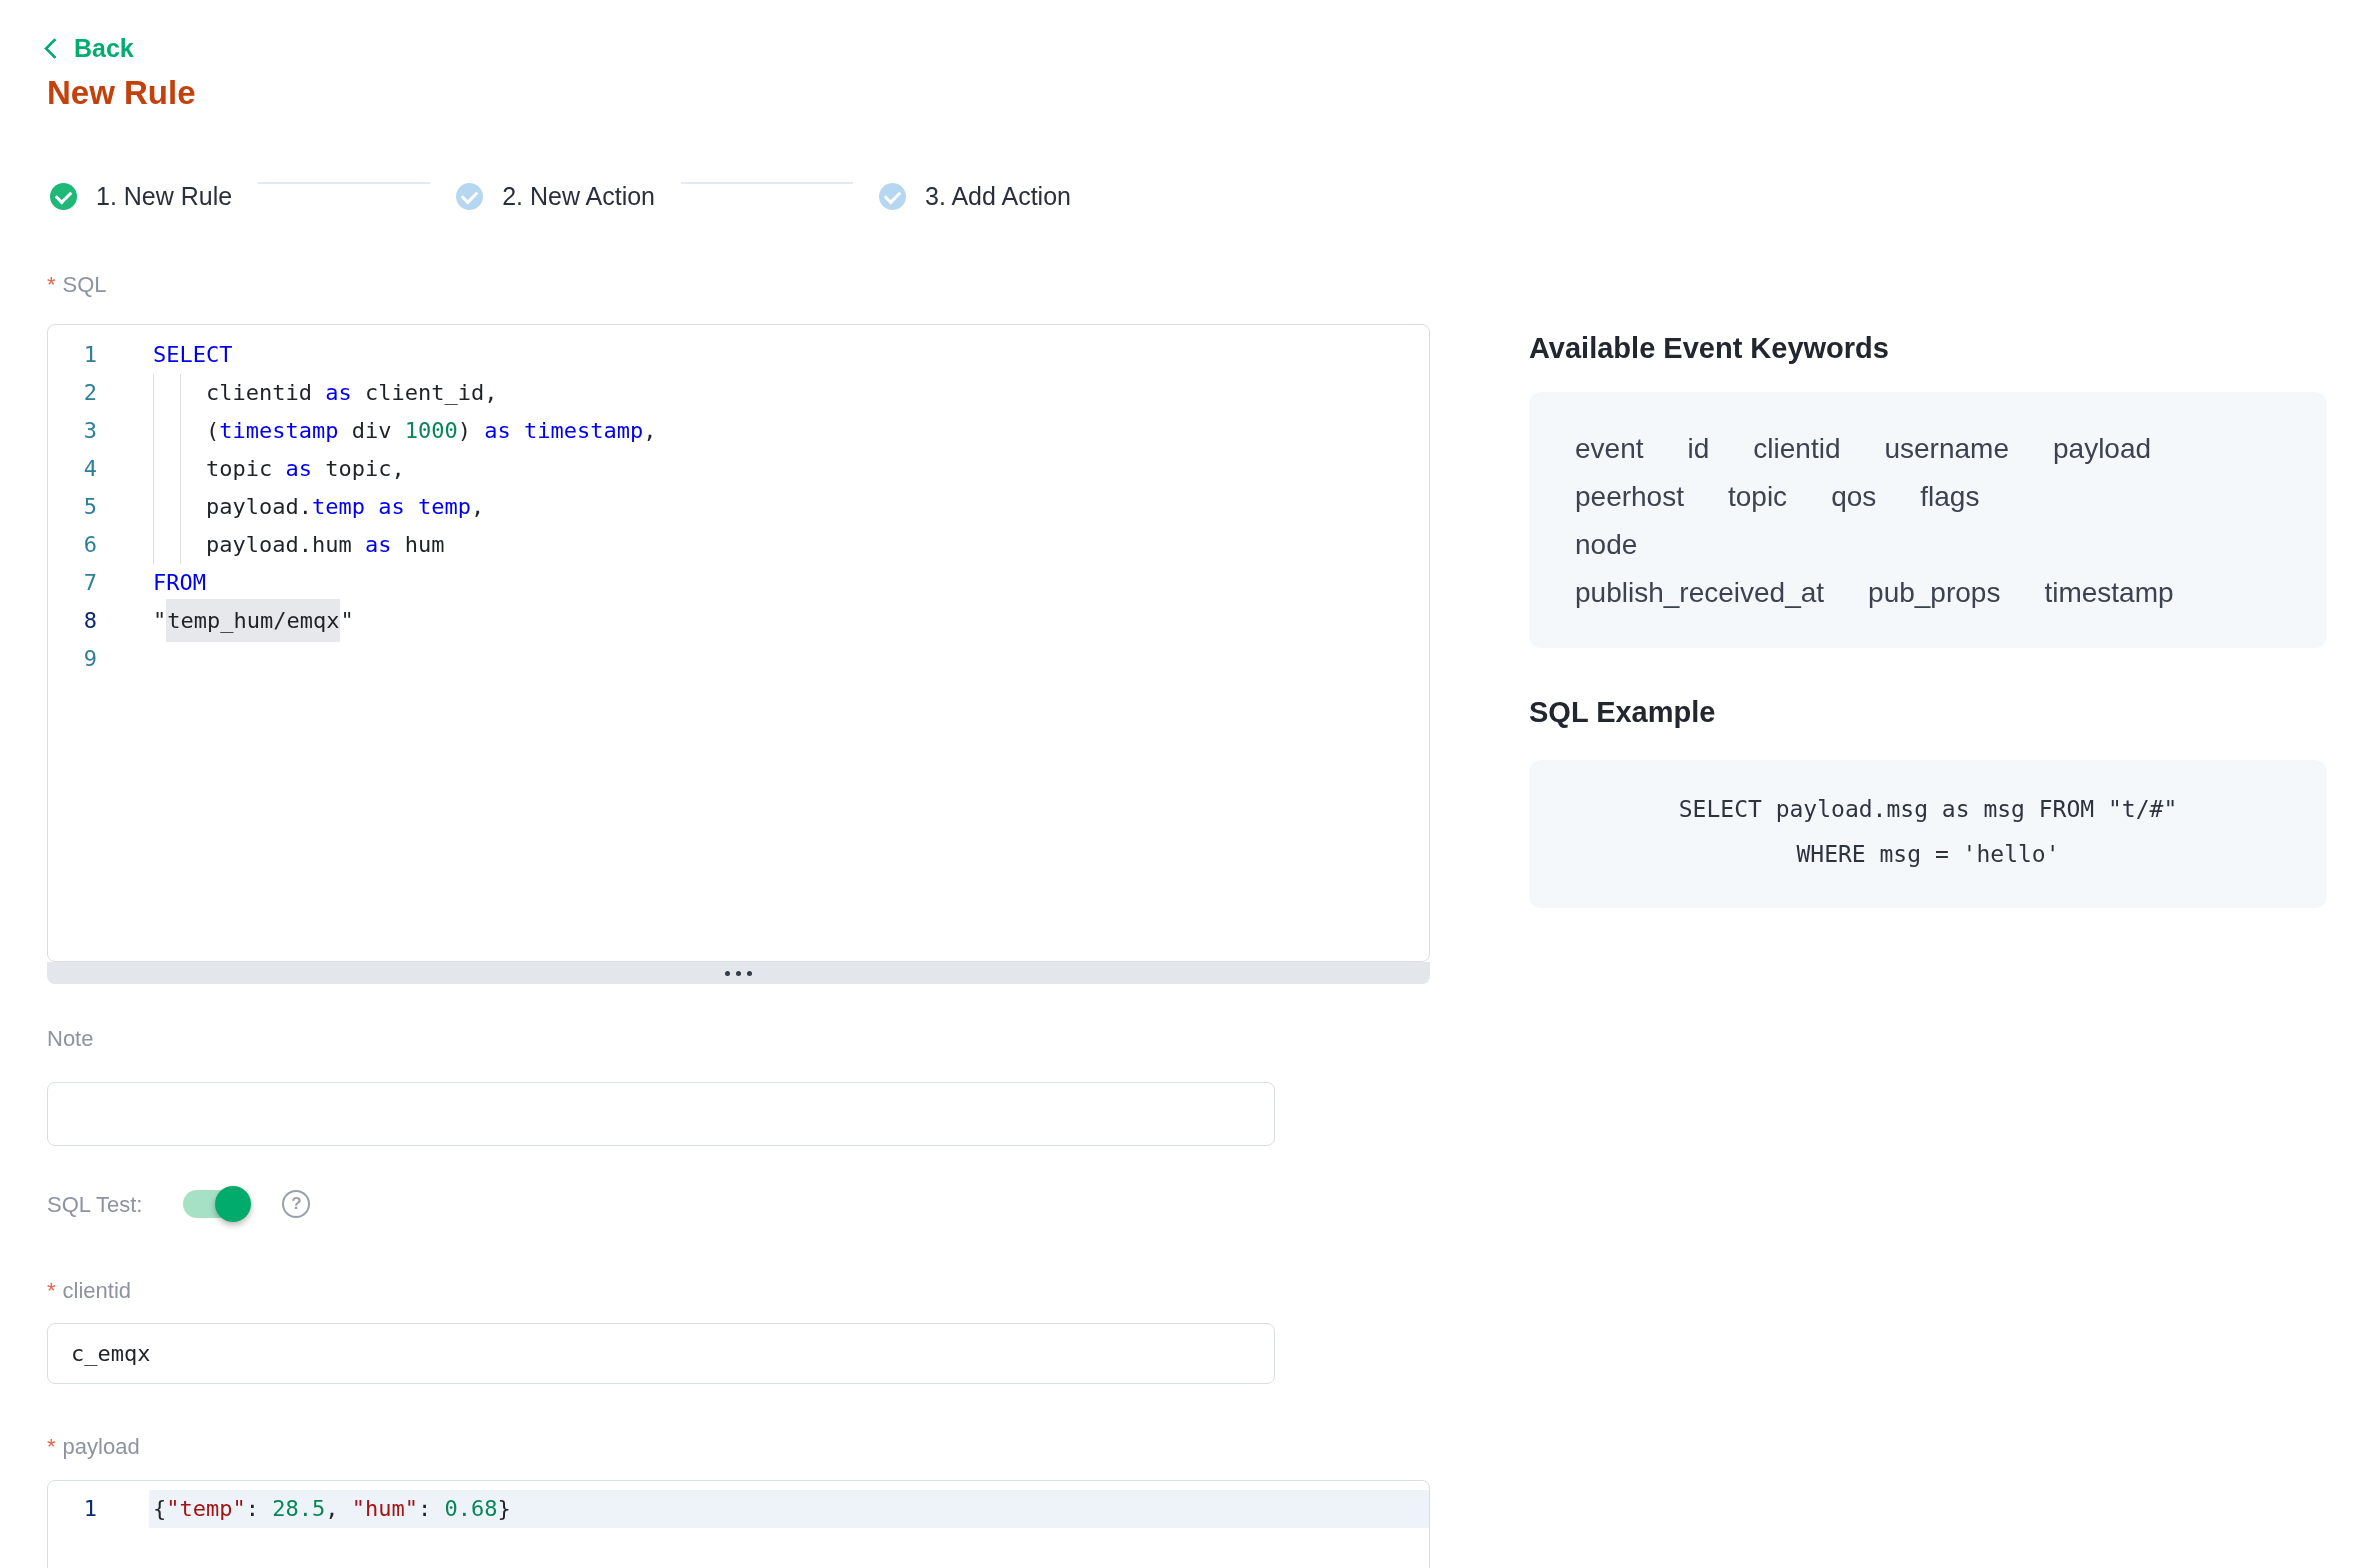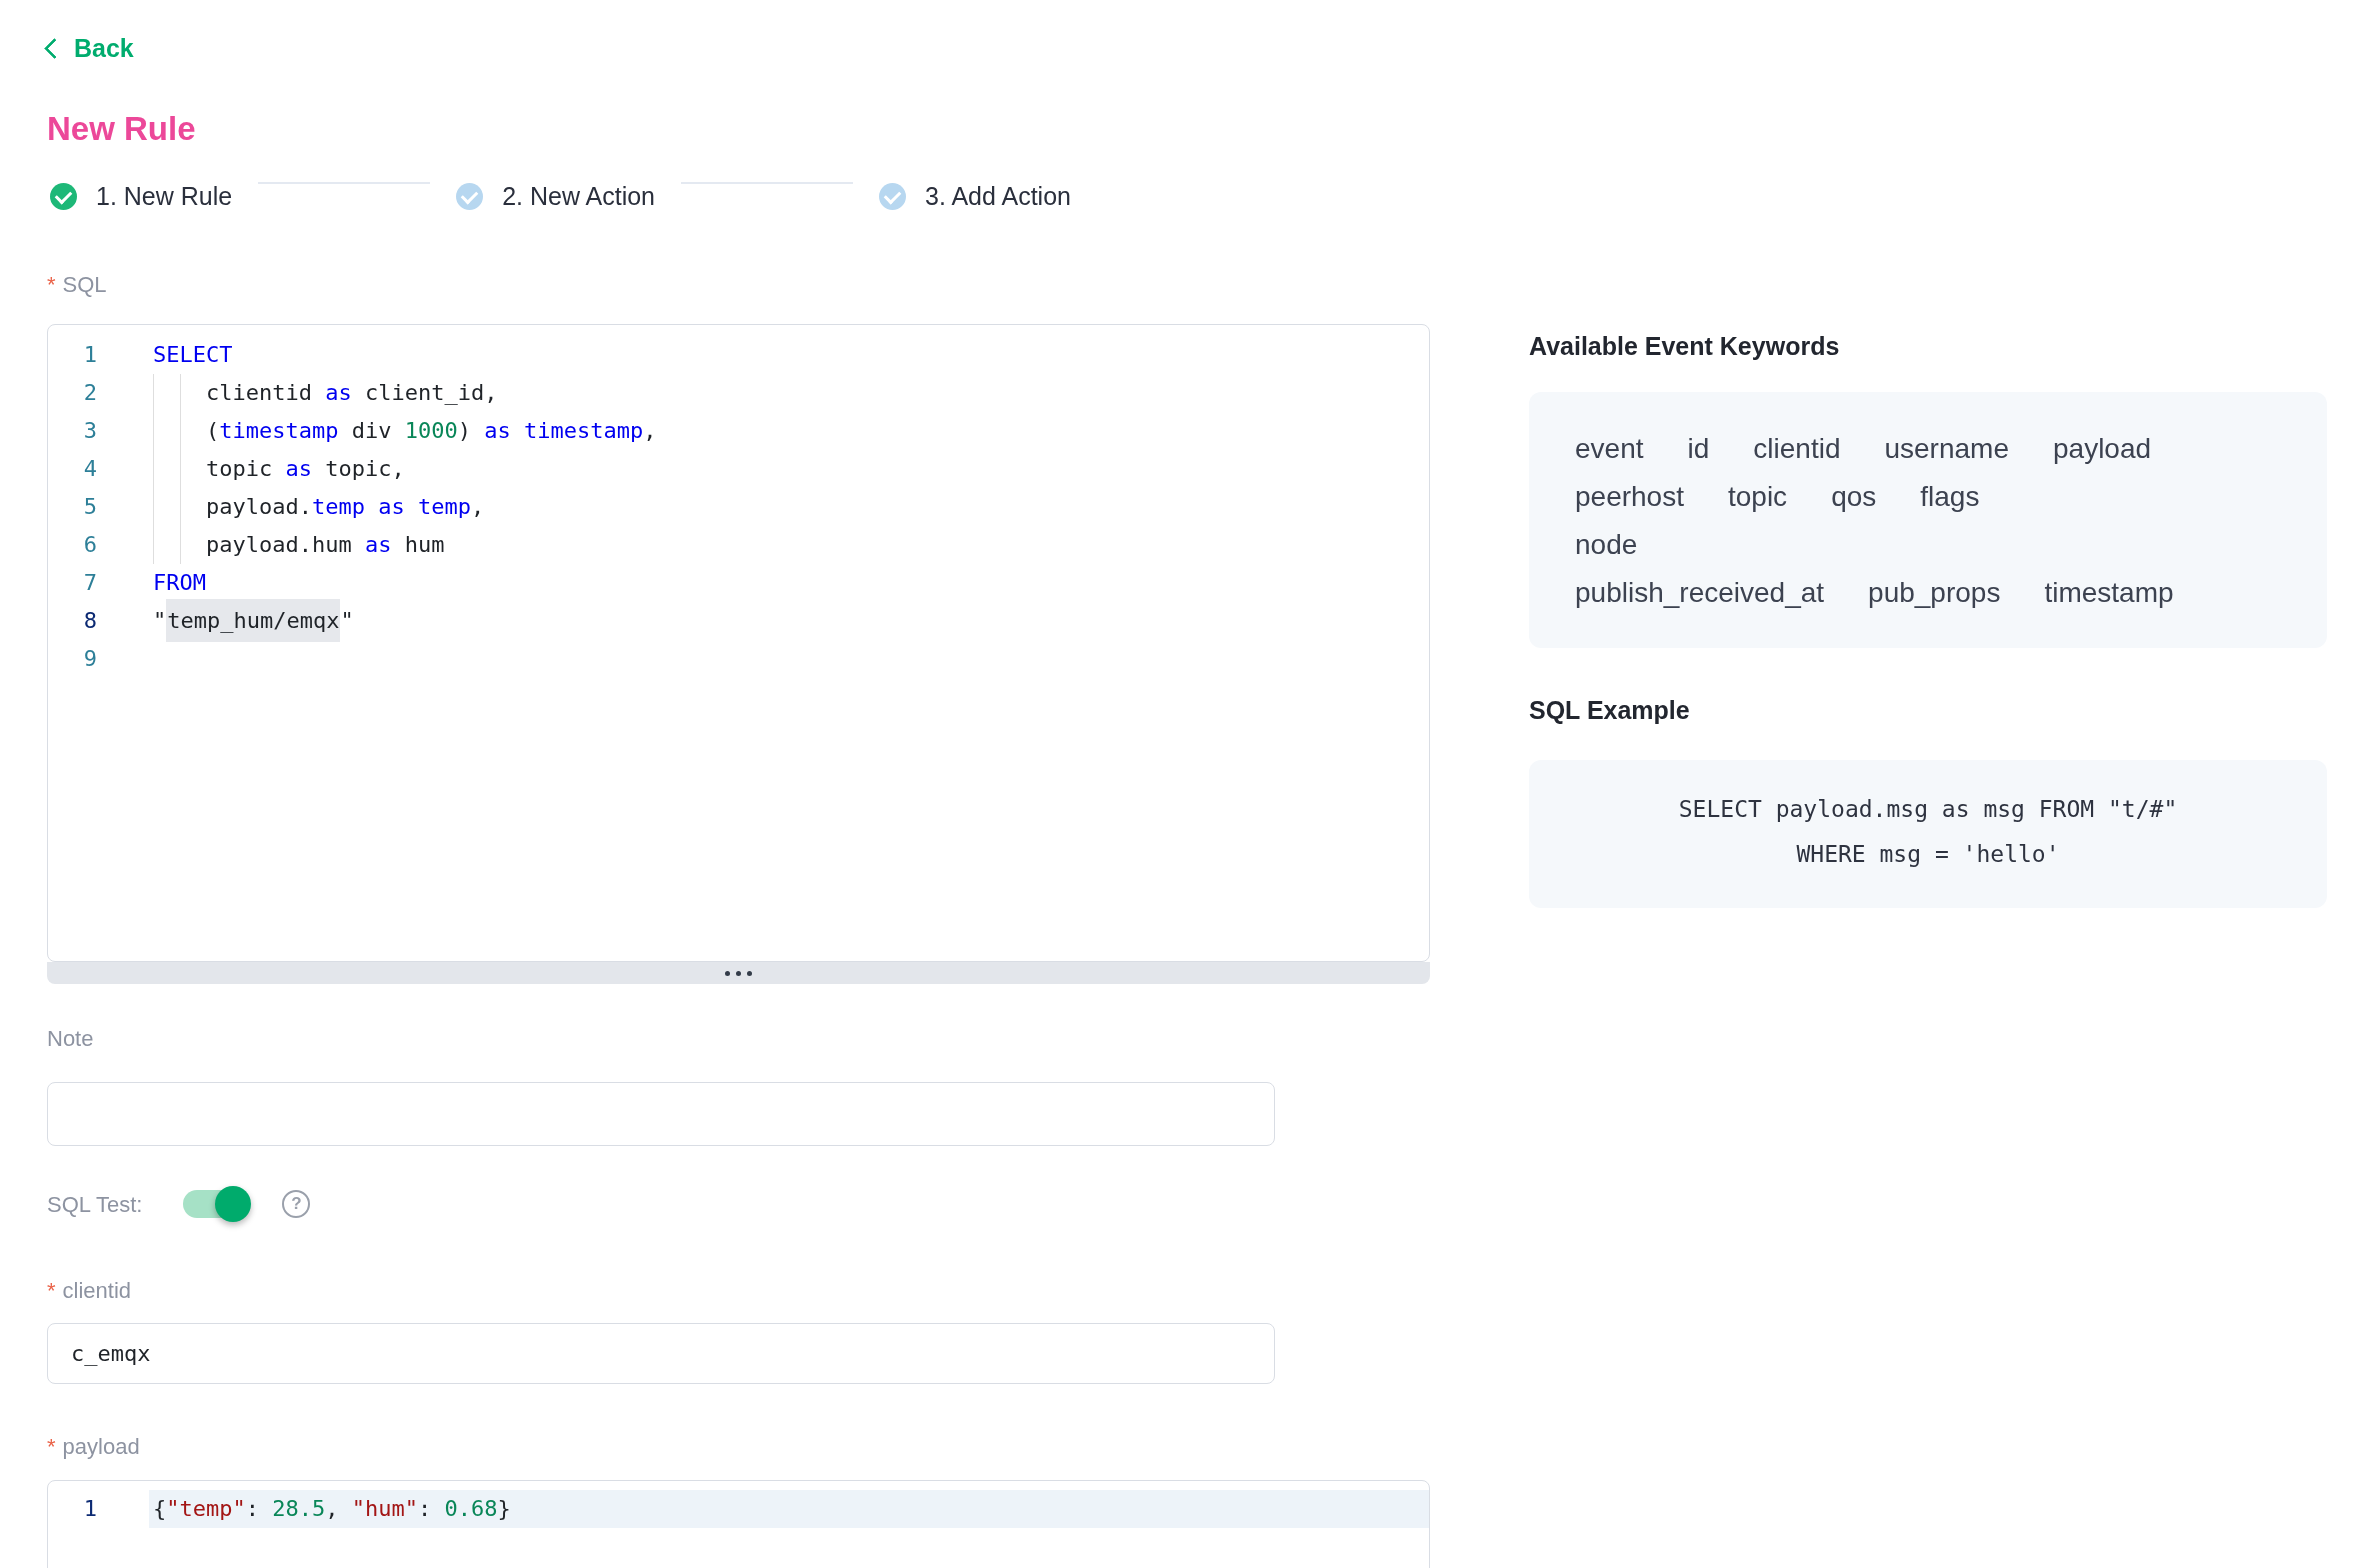--- a/index.html
+++ b/index.html
@@ -5,21 +5,21 @@
   html,body{margin:0;padding:0;}
   body{
     position:relative;width:2356px;height:1568px;overflow:hidden;
     background:#ffffff;font-family:"Liberation Sans", sans-serif;color:#2a2f3c;
   }
   
   .back-link{position:absolute;left:47px;top:34px;display:flex;align-items:center;gap:12px;
     color:#00ac6e;font-size:25px;font-weight:600;cursor:pointer;}
   .chev{width:12px;height:12px;border-left:3px solid #00ac6e;border-bottom:3px solid #00ac6e;
     transform:rotate(45deg);border-radius:1px;}
-  .page-title{position:absolute;left:47px;top:74px;font-size:33px;font-weight:700;color:#ec4899;margin-top:36px;}
+  .page-title{position:absolute;left:47px;top:74px;font-size:33px;font-weight:700;color:#c2410c;}
 
   
   .steps{position:absolute;left:50px;top:182px;display:flex;align-items:flex-start;font-size:25px;color:#2a2f3c;}
   .step{display:flex;align-items:center;gap:19px;}
   .step-circle{width:27px;height:27px;border-radius:50%;display:flex;align-items:center;justify-content:center;flex:none;}
   .step-circle.complete{background:#1eb878;}
   .step-circle.upcoming{background:#b7d7f0;}
   .check{width:12px;height:7px;border-left:3px solid #fff;border-bottom:3px solid #fff;
     transform:rotate(-45deg) translate(1px,-1px);}
   .step-line{width:172px;height:2px;background:#e4e9f1;margin:0 26px;}
@@ -61,21 +61,21 @@
   .sqltest-row{position:absolute;left:47px;top:1190px;display:flex;align-items:flex-end;}
   .sqltest-label{font-size:22px;color:#8d93a1;}
   .toggle{position:relative;width:66px;height:28px;border-radius:14px;background:#dcdfe6;margin-left:41px;cursor:pointer;}
   .toggle.on{background:#a6e1c6;}
   .knob{position:absolute;right:-2px;top:-4px;width:36px;height:36px;border-radius:50%;background:#00ab6c;
     box-shadow:0 3px 6px rgba(0,0,0,0.28);}
   .help{width:28px;height:28px;border-radius:50%;border:2px solid #9aa0ab;color:#9aa0ab;box-sizing:border-box;
     display:flex;align-items:center;justify-content:center;font-size:17px;font-weight:700;margin-left:33px;cursor:pointer;}
 
   
-  .panel-title{position:absolute;left:1529px;font-size:25px;font-weight:700;color:#22262f;}
+  .panel-title{position:absolute;left:1529px;font-size:29px;font-weight:700;color:#22262f;}
   #kw-title{top:332px;}
   #ex-title{top:696px;}
   .panel-box{position:absolute;left:1529px;width:798px;background:#f5f8fb;border-radius:12px;box-sizing:border-box;}
   #kw-box{top:392px;height:256px;padding:44px 46px;}
   .kw-row{display:flex;gap:44px;height:26px;line-height:26px;margin-bottom:22px;font-size:28px;color:#3c4250;}
   #ex-box{top:760px;height:148px;padding:27px 46px;}
   .ex-line{font-family:"DejaVu Sans Mono", monospace;font-size:23px;line-height:45px;color:#2e3340;white-space:pre;text-align:center;}
 </style>
 </head>
 <body>

